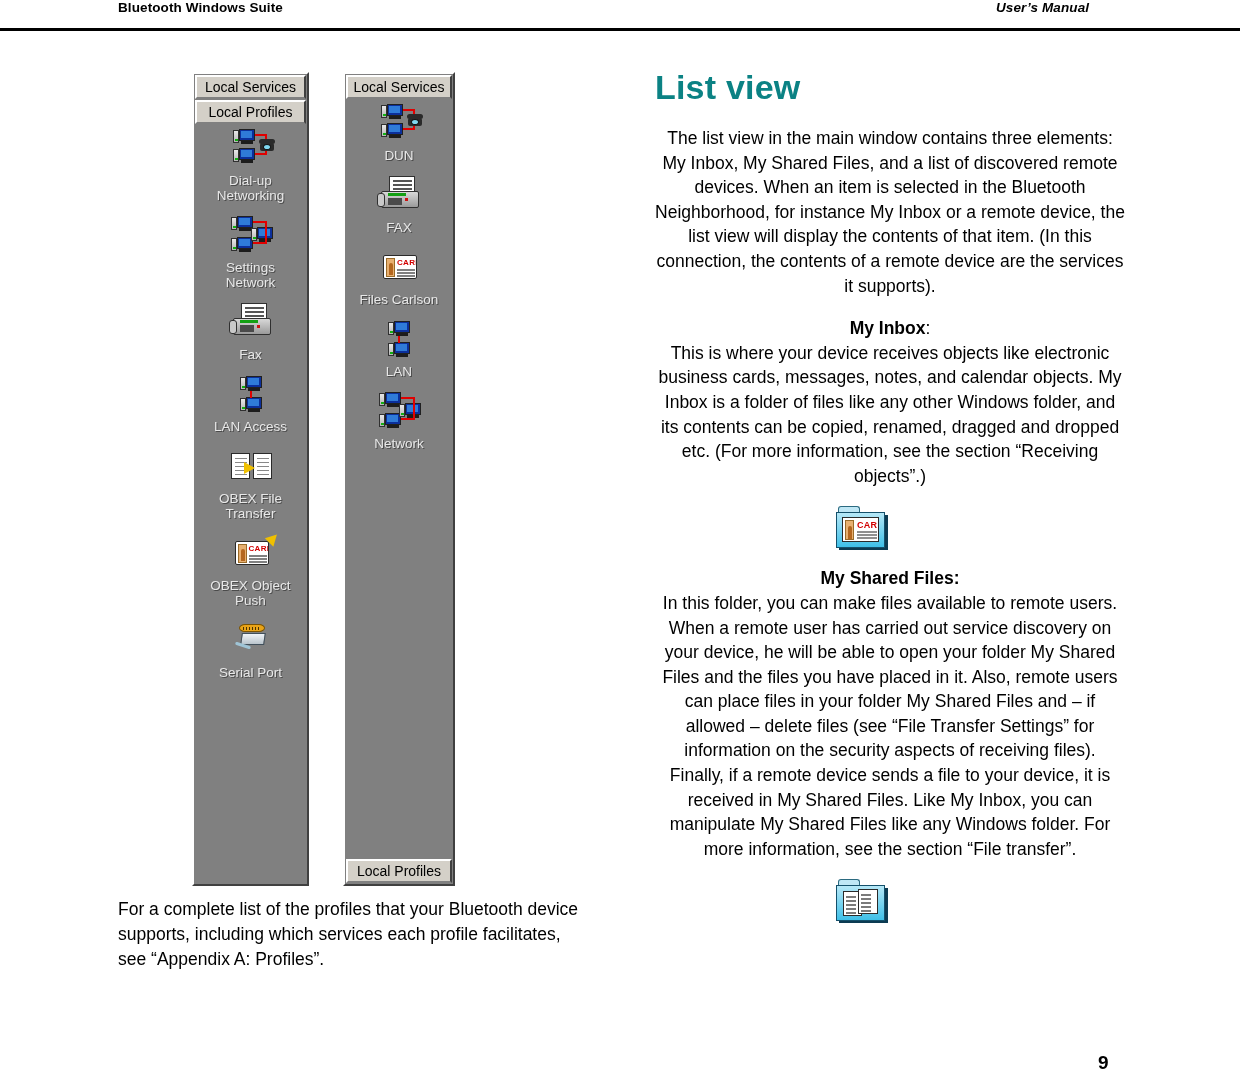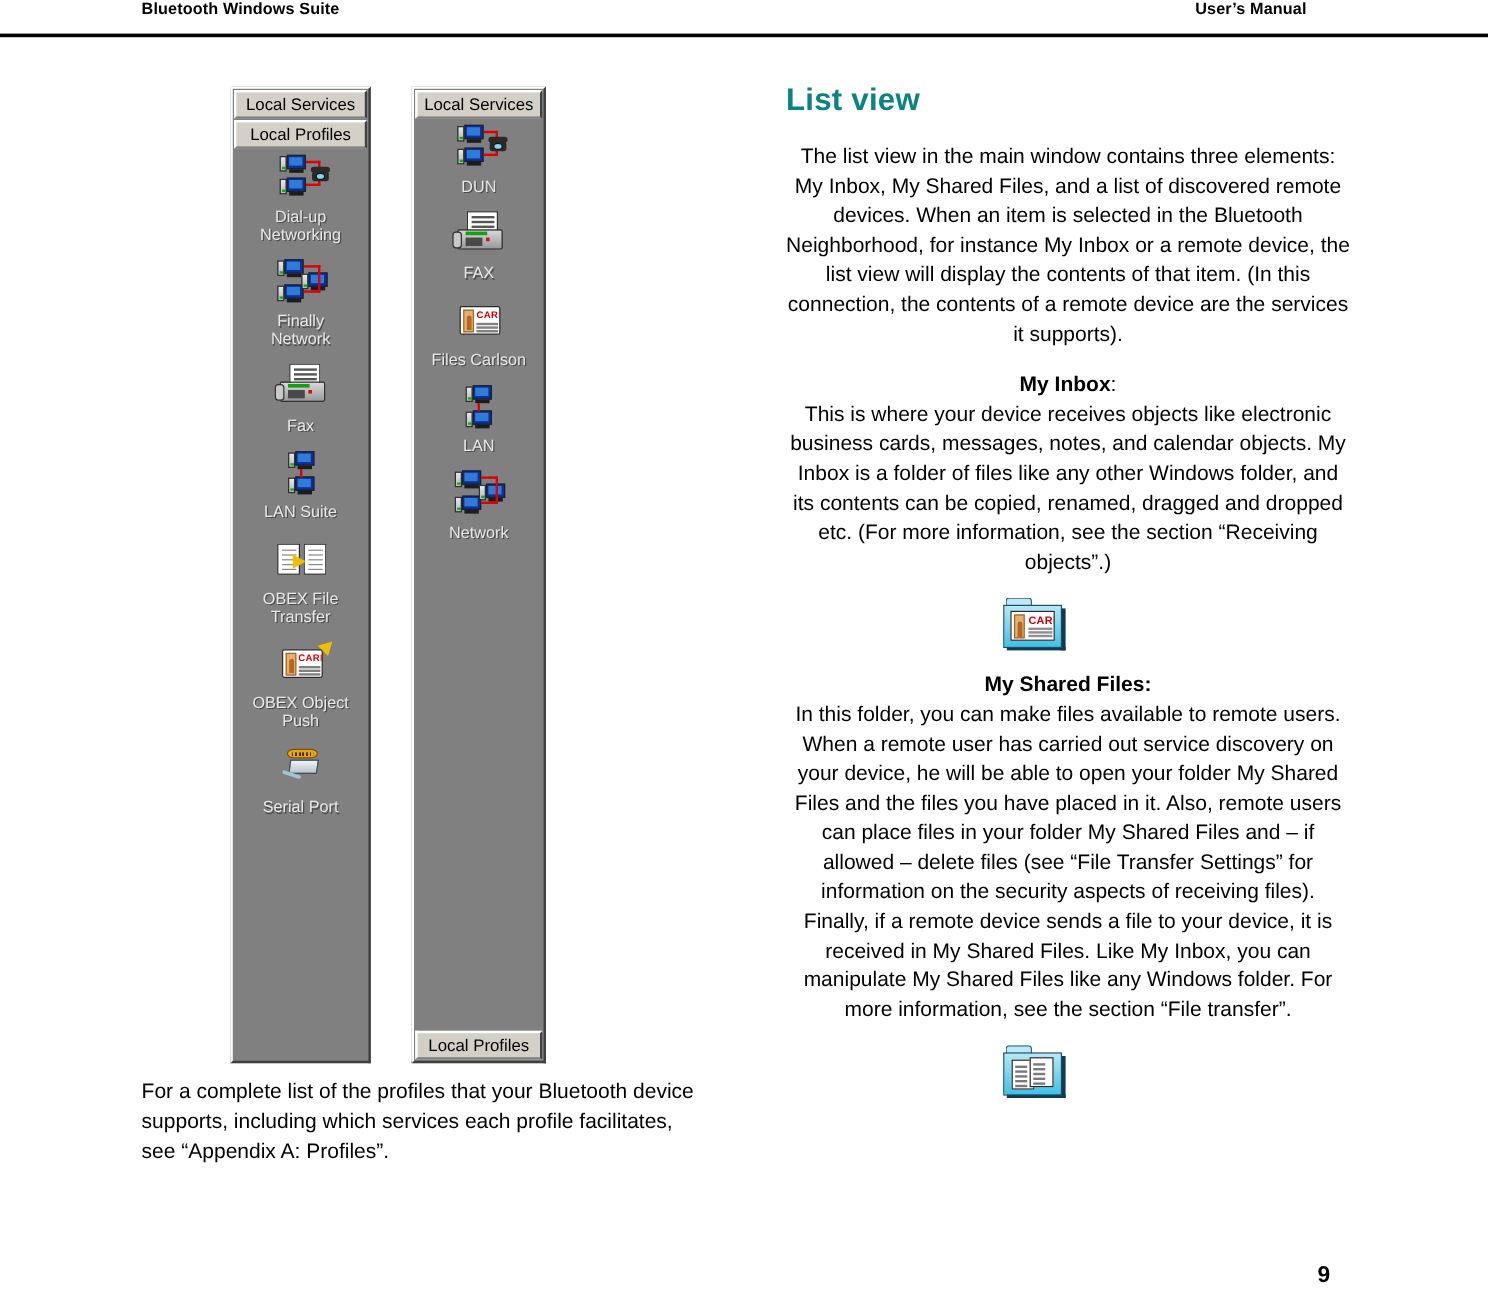--- a/index.html
+++ b/index.html
@@ -35,20 +35,21 @@
     white-space: nowrap;
   }
   .header-right {
     position: absolute;
     left: 996px;
     top: 0px;
     font-size: 13.5px;
     font-weight: bold;
     letter-spacing: 0.1px;
     white-space: nowrap;
+    font-style: italic;
   }
   .header-rule {
     position: absolute;
     left: 0px;
     top: 28px;
     width: 1240px;
     height: 3px;
     background: #000000;
   }
 
@@ -461,21 +462,21 @@
   }
 
   
   .right-col {
     position: absolute;
     left: 655px;
     top: 68px;
     width: 470px;
   }
   .section-title {
-    font-size: 26px;
+    font-size: 34px;
     font-weight: bold;
     color: #0b8284;
     margin: 0 0 19px 0;
     letter-spacing: 0.2px;
   }
   .body-par {
     font-size: 17.5px;
     line-height: 24.6px;
     margin: 0 0 18px 0;
     text-align: center;
@@ -648,21 +649,21 @@
             </div>
           <div class="pc" style="left:32px; top:14px;">
               <span class="tower"></span>
               <span class="mon"></span>
               <span class="base"></span>
             </div>
           <div class="wire" style="left:34px; top:8px; width:14px; height:2px;"></div>
           <div class="wire" style="left:46px; top:8px; width:2px; height:23px;"></div>
           <div class="wire" style="left:34px; top:29px; width:14px; height:2px;"></div>
         </div>
-        <div class="icon-caption">Finally
+        <div class="icon-caption">Settings
 Network</div>
       </div>
 
       <div class="icon-item">
         <div class="icon-art">
           <div class="fax-ico">
             <div class="paper">
                 <i style="top:3px"></i>
                 <i style="top:7px"></i>
                 <i style="top:11px"></i>
@@ -685,21 +686,21 @@
               <span class="mon"></span>
               <span class="base"></span>
             </div>
           <div class="pc" style="left:21px; top:25px;">
               <span class="tower"></span>
               <span class="mon"></span>
               <span class="base"></span>
             </div>
           <div class="wire" style="left:31px; top:19px; width:2px; height:7px;"></div>
         </div>
-        <div class="icon-caption">LAN Suite</div>
+        <div class="icon-caption">LAN Access</div>
       </div>
 
       <div class="icon-item">
         <div class="icon-art">
           <div class="docpair">
             <div class="doc" style="left:0px; top:4px;">
                 <i style="top:4px"></i>
                 <i style="top:8px"></i>
                 <i style="top:12px"></i>
                 <i style="top:16px"></i>

